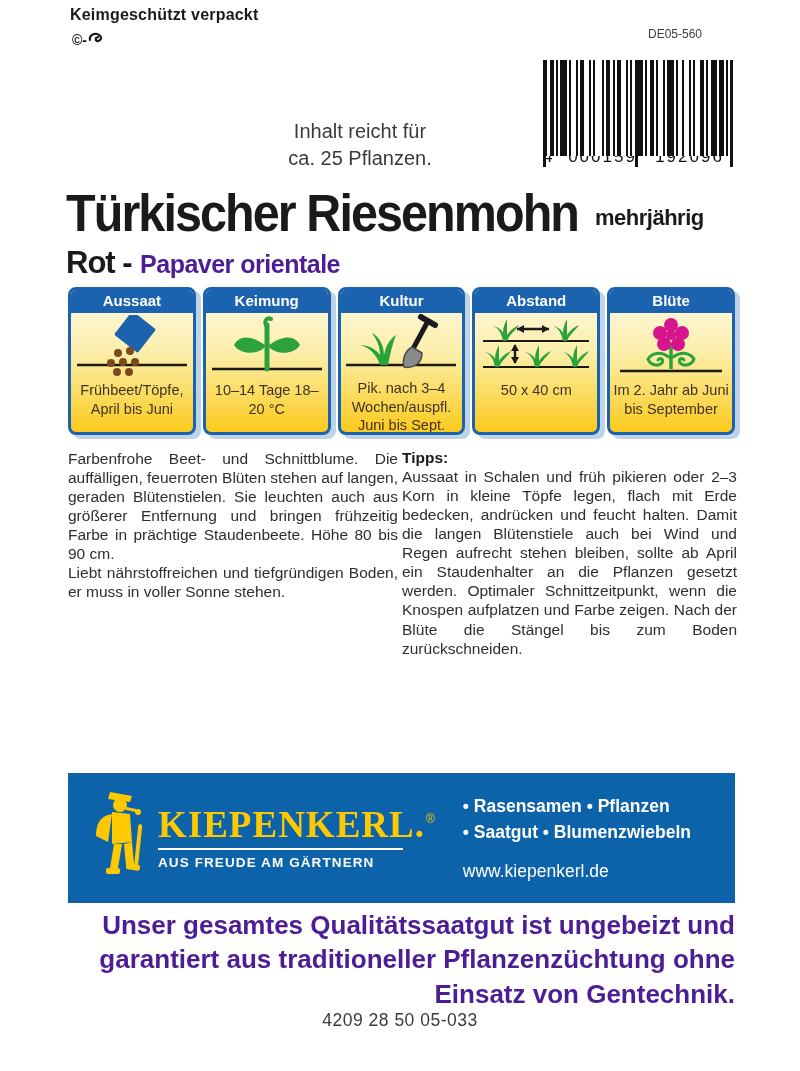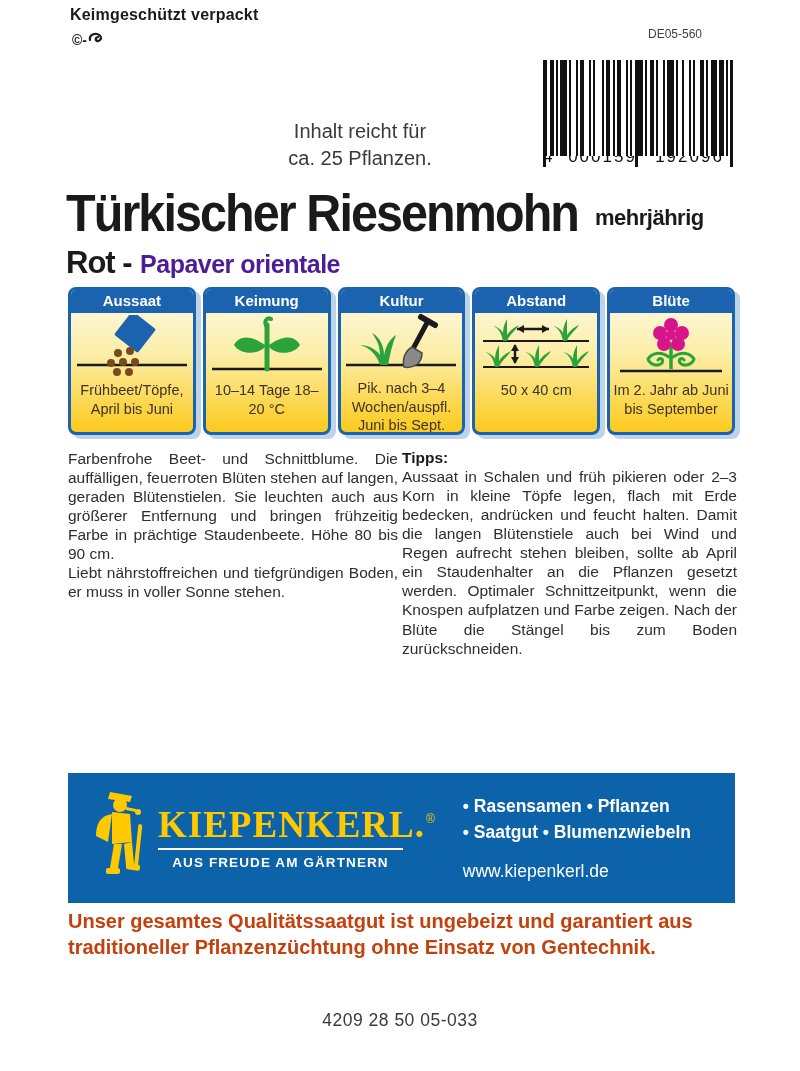--- a/index.html
+++ b/index.html
@@ -46,27 +46,27 @@
   .col-right .body-head { margin-top:0; }
 
   
   .brand-bar { position:absolute; left:68px; top:773px; width:667px; height:130px; background:#0d63a9; display:flex; align-items:center; }
   .brand-left { display:flex; align-items:center; margin-left:20px; }
   .brand-figure { margin-right:8px; }
   .brand-textcol { display:flex; flex-direction:column; }
   .brand-name { font-family:"Liberation Serif", serif; font-weight:bold; font-size:37px; color:#fec900; letter-spacing:1px; line-height:1; white-space:nowrap; }
   .brand-reg { font-size:12px; vertical-align:14px; margin-left:1px; color:#fec900; }
   .brand-rule { height:2px; background:#ffffff; margin:5px 0 5px; width:245px; }
-  .brand-claim { color:#ffffff; font-weight:bold; font-size:13.5px; letter-spacing:1.1px; text-align:center; width:245px; white-space:nowrap; }
+  .brand-claim { color:#ffffff; font-weight:bold; font-size:13.5px; letter-spacing:1.1px; text-align:left; width:245px; white-space:nowrap; }
   .brand-right { margin-left:28px; display:flex; flex-direction:column; }
   .brand-bullet { color:#ffffff; font-weight:bold; font-size:17.5px; line-height:1.45; white-space:nowrap; }
   .brand-url { color:#ffffff; font-weight:normal; font-size:17.5px; margin-top:16px; }
 
   
-  .guarantee { position:absolute; left:68px; top:908px; width:667px; text-align:left; color:#c2410c; font-weight:bold; font-size:20px; line-height:1.32; }
+  .guarantee { position:absolute; left:68px; top:908px; width:667px; text-align:right; color:#4c1d95; font-weight:bold; font-size:26px; line-height:1.32; }
 
   
   .print-code { position:absolute; left:0; top:1010px; width:800px; text-align:center; font-size:17.5px; color:#3a3a3a; letter-spacing:.5px; }
 </style>
 </head>
 <body>
 
 <div class="keim-label">Keimgeschützt verpackt</div>
 <div class="pack-symbol">
   <span>©-</span>

